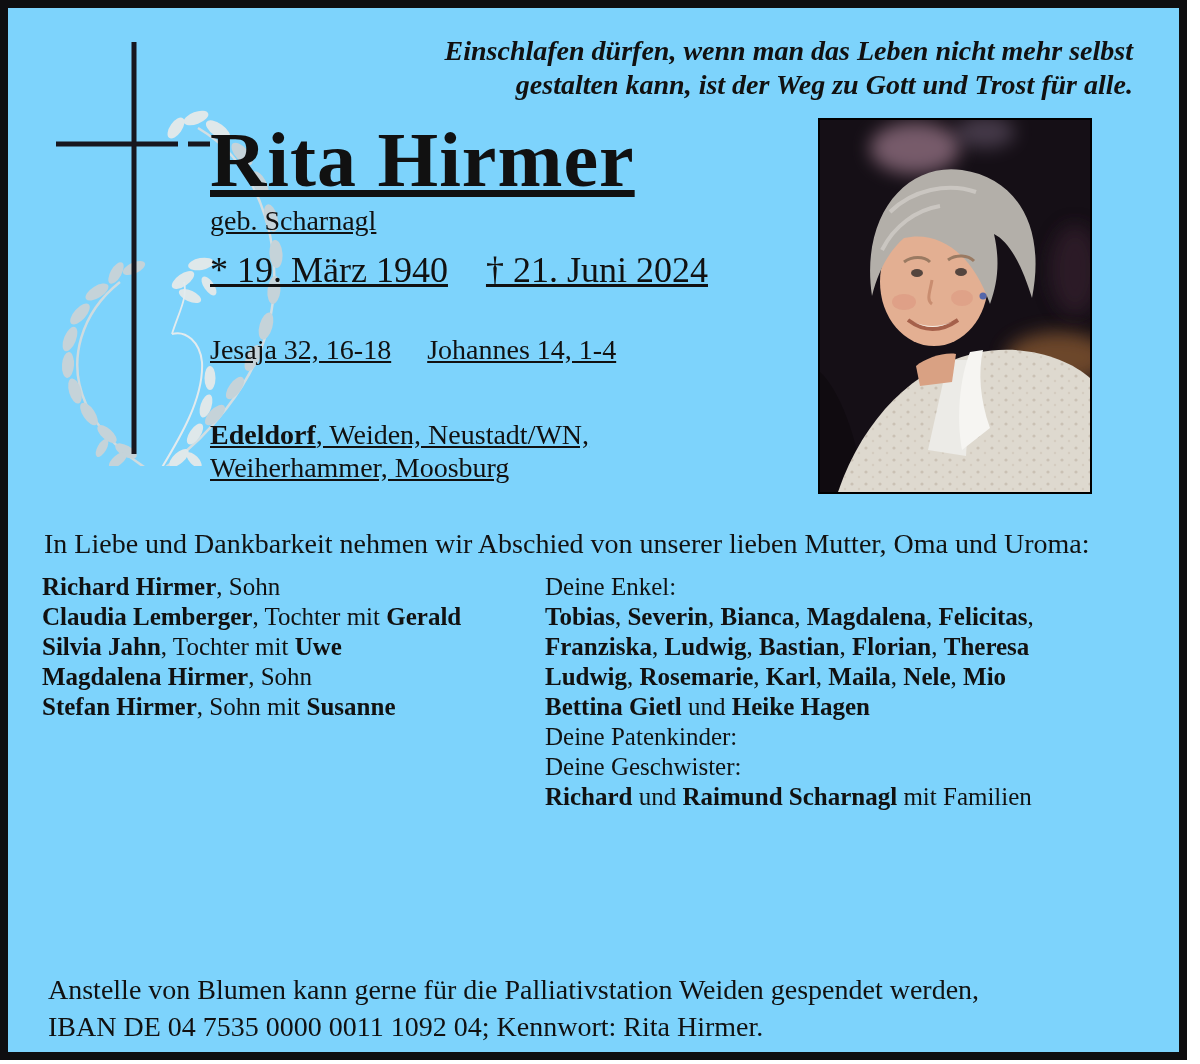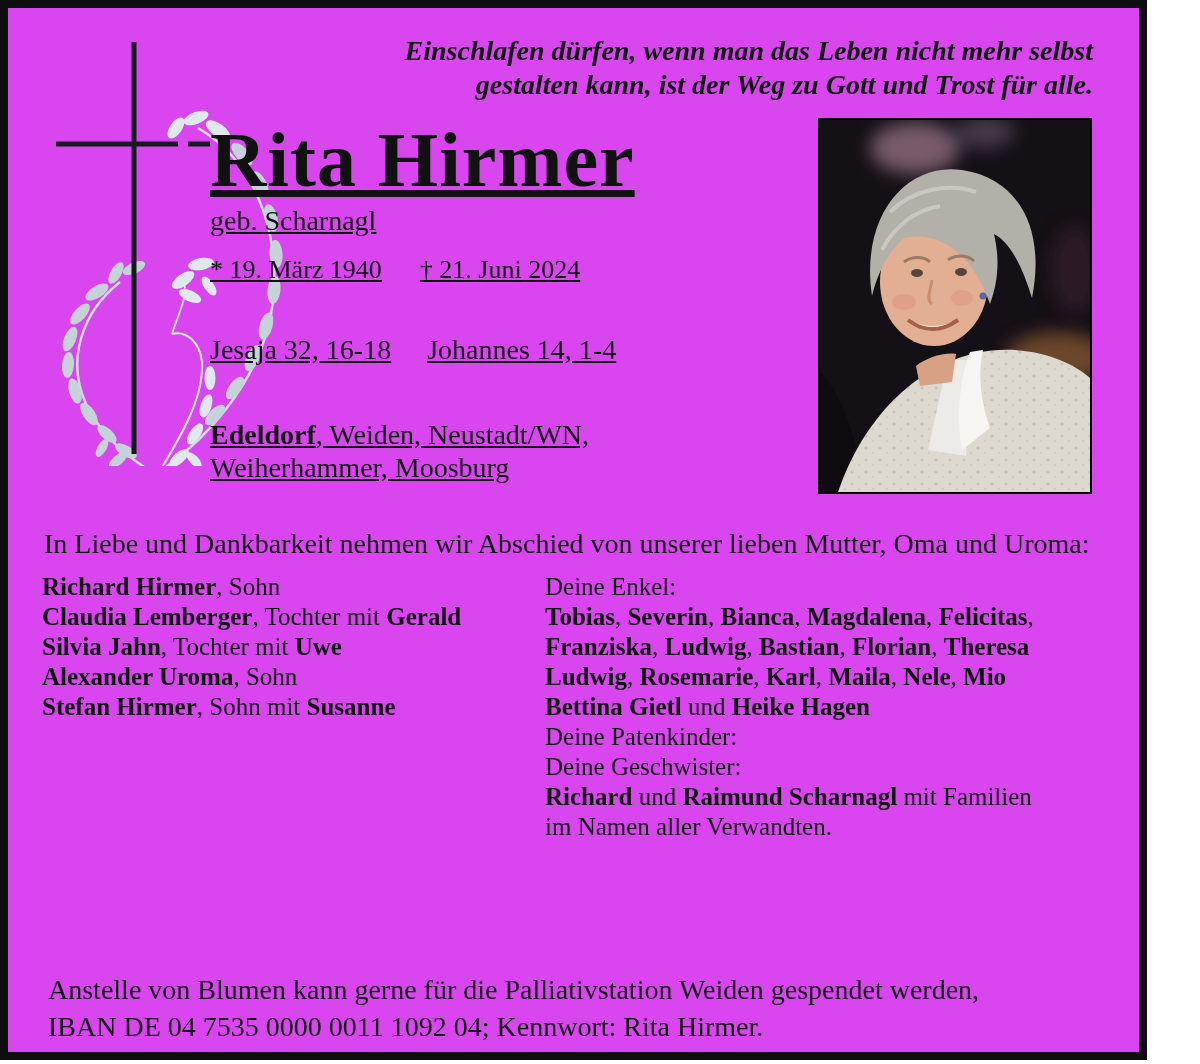--- a/index.html
+++ b/index.html
@@ -2,34 +2,34 @@
 <html lang="de"><head>
 <meta charset="utf-8">
 <style>
   html,body{margin:0;padding:0;}
   body{
     width:1200px;height:1064px;position:relative;background:#ffffff;
     font-family:"Liberation Serif", serif;color:#111111;overflow:hidden;
   }
   .frame{
     position:absolute;left:0;top:0;width:1131px;height:1044px;
-    border:8px solid #0e0e10;background:#d946ef;
+    border:8px solid #0e0e10;background:#7dd3fc;padding-left:40px;
   }
   .abs{position:absolute;}
   
   .quote{
     top:26px;right:46px;text-align:right;
     font-weight:bold;font-style:italic;font-size:28px;line-height:34px;
     white-space:nowrap;
   }
   
   .centercol{left:202px;width:630px;text-align:left;white-space:nowrap;text-decoration:underline;}
   .deceased-name{top:112px;font-size:78px;font-weight:bold;line-height:80px;letter-spacing:1px;}
   .maiden{top:197px;font-size:28px;line-height:32px;}
-  .dates{top:246px;font-size:26px;line-height:32px;}
+  .dates{top:246px;font-size:36px;line-height:32px;}
   .dates .sep{display:inline-block;width:38px;}
   .verses{top:326px;font-size:28px;line-height:32px;}
   .verses .sep{display:inline-block;width:36px;}
   .places{top:410px;font-size:28px;line-height:33px;}
   
   .photo{left:810px;top:110px;width:270px;height:372px;border:2px solid #000;background:#150f16;}
   .photo svg{display:block;width:100%;height:100%;}
   
   .decor{left:20px;top:22px;width:262px;height:436px;}
   
@@ -158,33 +158,32 @@
       <circle cx="163" cy="176" r="3.5" fill="#5566aa"></circle>
     </svg>
   </div>
 
   <div class="abs intro">In Liebe und Dankbarkeit nehmen wir Abschied von unserer lieben Mutter, Oma und Uroma:</div>
 
   <div class="abs famcol left">
       <div><b>Richard Hirmer</b><span>, Sohn</span></div>
       <div><b>Claudia Lemberger</b><span>, Tochter mit </span><b>Gerald</b></div>
       <div><b>Silvia Jahn</b><span>, Tochter mit </span><b>Uwe</b></div>
-      <div><b>Alexander Uroma</b><span>, Sohn</span></div>
+      <div><b>Magdalena Hirmer</b><span>, Sohn</span></div>
       <div><b>Stefan Hirmer</b><span>, Sohn mit </span><b>Susanne</b></div>
     </div>
   <div class="abs famcol right">
       <div><span>Deine Enkel:</span></div>
       <div><b>Tobias</b><span>, </span><b>Severin</b><span>, </span><b>Bianca</b><span>, </span><b>Magdalena</b><span>, </span><b>Felicitas</b><span>,</span></div>
       <div><b>Franziska</b><span>, </span><b>Ludwig</b><span>, </span><b>Bastian</b><span>, </span><b>Florian</b><span>, </span><b>Theresa</b></div>
       <div><b>Ludwig</b><span>, </span><b>Rosemarie</b><span>, </span><b>Karl</b><span>, </span><b>Maila</b><span>, </span><b>Nele</b><span>, </span><b>Mio</b></div>
       <div><b>Bettina Gietl</b><span> und </span><b>Heike Hagen</b></div>
       <div><span>Deine Patenkinder:</span></div>
       <div><span>Deine Geschwister:</span></div>
       <div><b>Richard</b><span> und </span><b>Raimund Scharnagl</b><span> mit Familien</span></div>
-      <div><span>im Namen aller Verwandten.</span></div>
     </div>
 
 
   <div class="abs donation">
     <div>Anstelle von Blumen kann gerne für die Palliativstation Weiden gespendet werden,</div>
     <div>IBAN DE 04 7535 0000 0011 1092 04; Kennwort: Rita Hirmer.</div>
   </div>
 
 </div>
 

